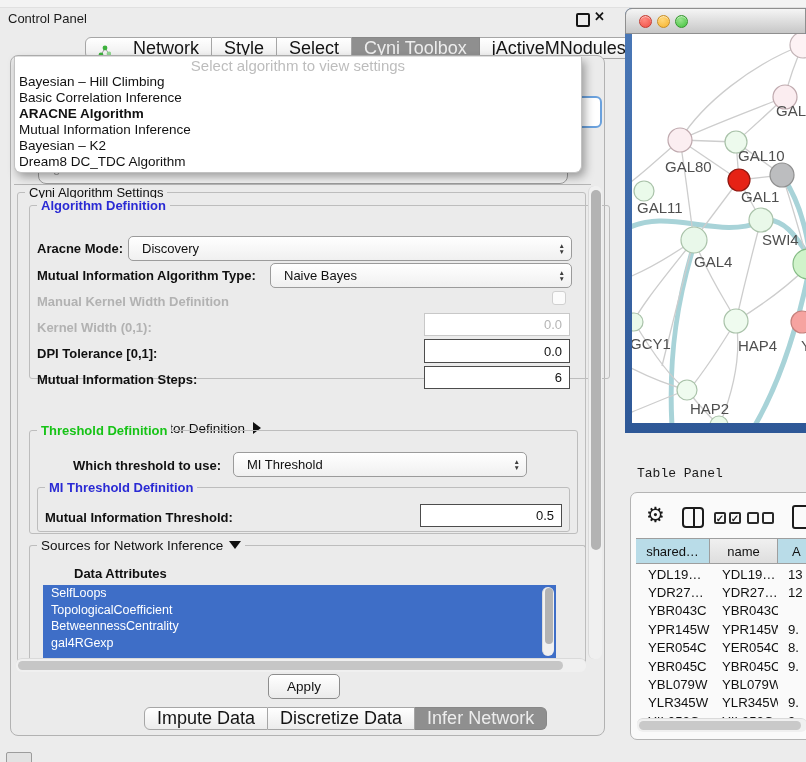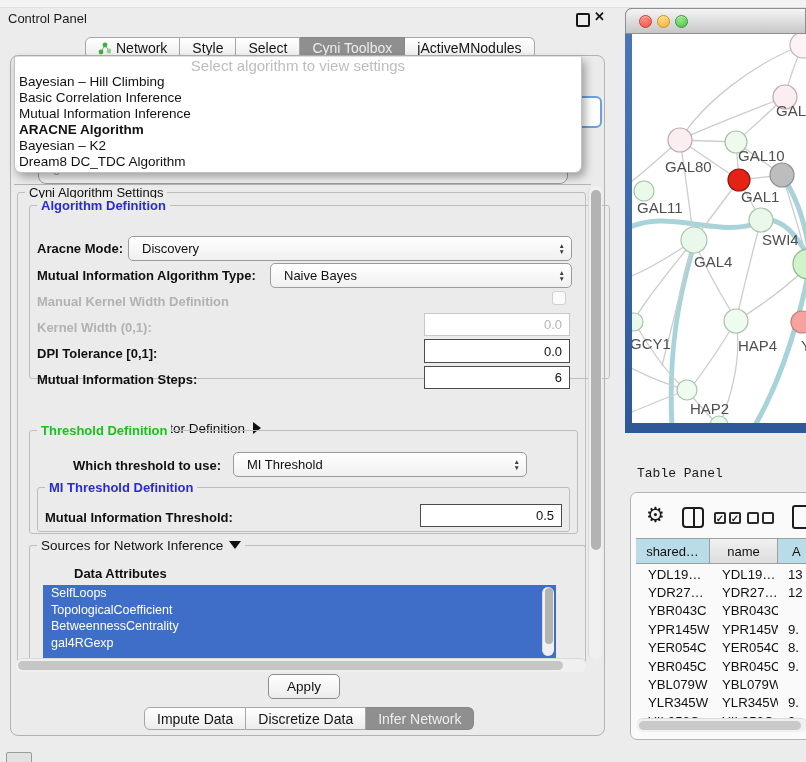--- a/index.html
+++ b/index.html
@@ -7,21 +7,21 @@
           font-family:"Liberation Sans",sans-serif;color:#111;}
   .abs{position:absolute;}
 
   
   .cp-title{font-size:13px;color:#1b1b1b;}
   .float-btn{width:10px;height:10px;border:2px solid #151515;border-radius:2px;}
   .close-btn{font-size:13px;font-weight:bold;color:#151515;}
 
   
   .tabbar{display:flex;align-items:stretch;height:22px;}
-  .tab{display:flex;align-items:center;gap:5px;padding:0 12px;font-size:14px;color:#141414;
+  .tab{display:flex;align-items:center;gap:22px;padding:0 12px;font-size:18px;color:#141414;
        background:linear-gradient(#ffffff,#ececec);border:1px solid #a6a6a6;border-left:none;text-align:right;}
   .tab.first{border-left:1px solid #a6a6a6;border-radius:6px 0 0 6px;}
   .tab.last{border-radius:0 6px 6px 0;}
   .tab.sel{background:#8f8f8f;color:#ededed;border-color:#888;}
 
   
   .panel{background:#ebebeb;border:1px solid #b2b2b2;border-radius:8px;}
   .group{border:1px solid #bdbdbd;border-radius:3px;background:transparent;}
   .gtitle{position:absolute;top:-8px;left:7px;background:#ebebeb;padding:0 4px;font-size:13px;white-space:nowrap;}
   .blue{color:#2a2ad4;font-weight:bold;}
@@ -208,22 +208,22 @@
       </div>
     <div class="tab last sel">
         <span>Infer Network</span>
       </div>
   </div>
 
   <div class="abs popup" style="left:14px;top:57px;width:566px;height:115px;">
     <div class="pp-ph">Select algorithm to view settings</div>
     <div class="pp-it">Bayesian – Hill Climbing</div>
     <div class="pp-it">Basic Correlation Inference</div>
+    <div class="pp-it bold">ARACNE Algorithm</div>
     <div class="pp-it">Mutual Information Inference</div>
-    <div class="pp-it bold">ARACNE Algorithm</div>
     <div class="pp-it">Bayesian – K2</div>
     <div class="pp-it">Dream8 DC_TDC Algorithm</div>
   </div>
 
   <div class="abs" style="left:6px;top:752px;width:24px;height:14px;border:1px solid #9c9c9c;background:#e2e2e2;border-radius:2px;"></div>
 
   <div class="abs frame" style="left:625px;top:8px;width:181px;height:425px;border-top-left-radius:7px;"></div>
   <div class="abs titlebar" style="left:625px;top:8px;width:181px;height:26px;">
     <div class="light abs" style="left:13px;top:6px;background:radial-gradient(circle at 40% 35%,#ff8a80,#ef4d43);border:1px solid #c33c33;box-sizing:border-box;"></div>
     <div class="light abs" style="left:31px;top:6px;background:radial-gradient(circle at 40% 35%,#ffd87a,#f6b22c);border:1px solid #c78e24;box-sizing:border-box;"></div>

